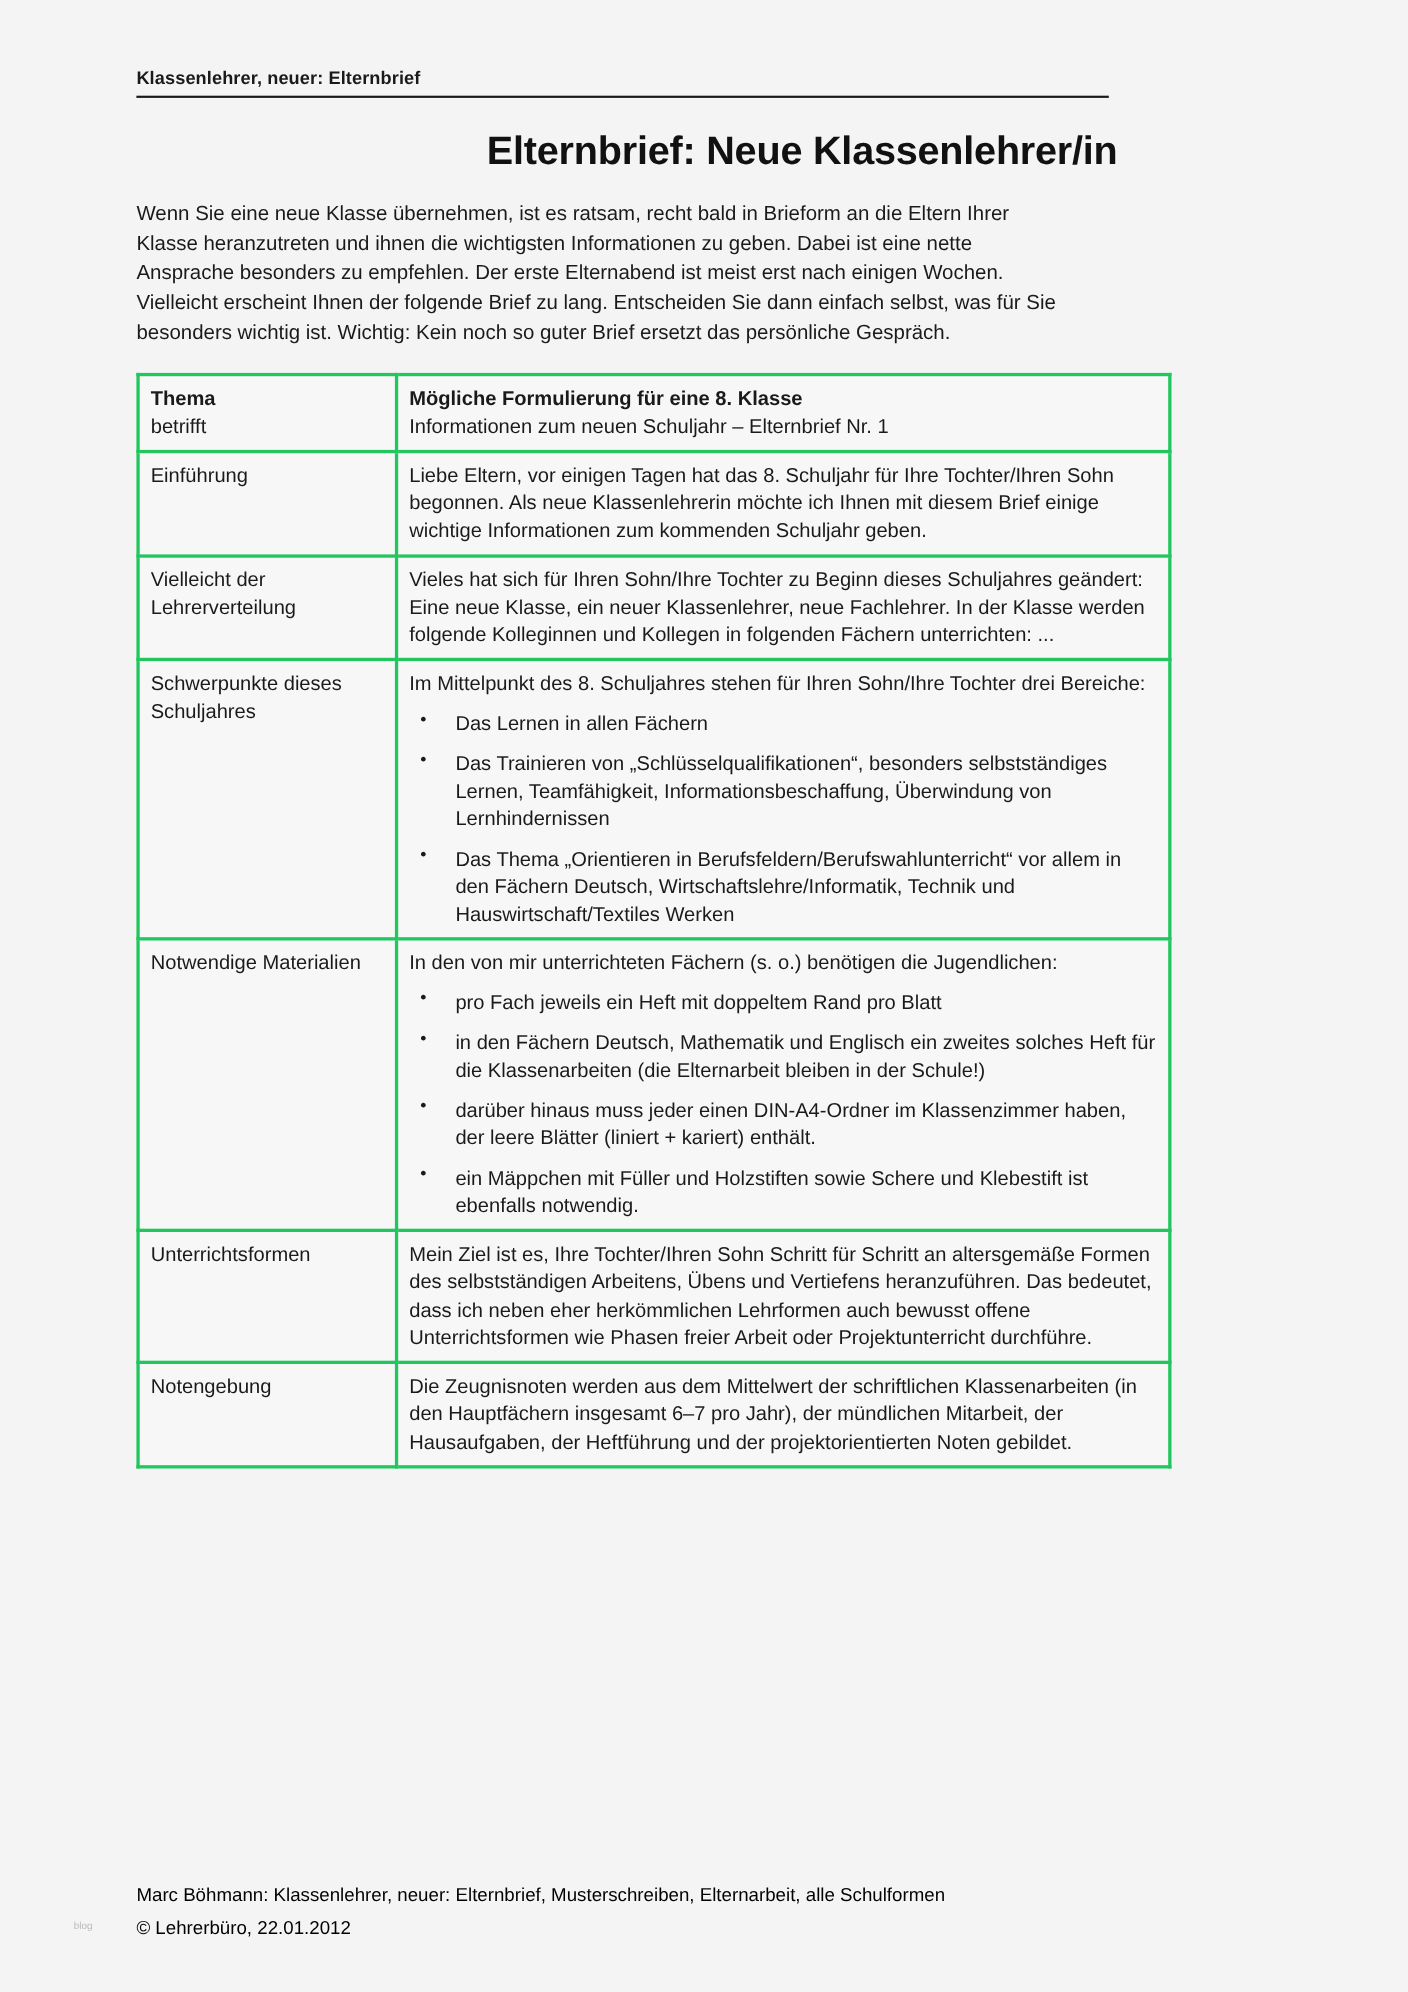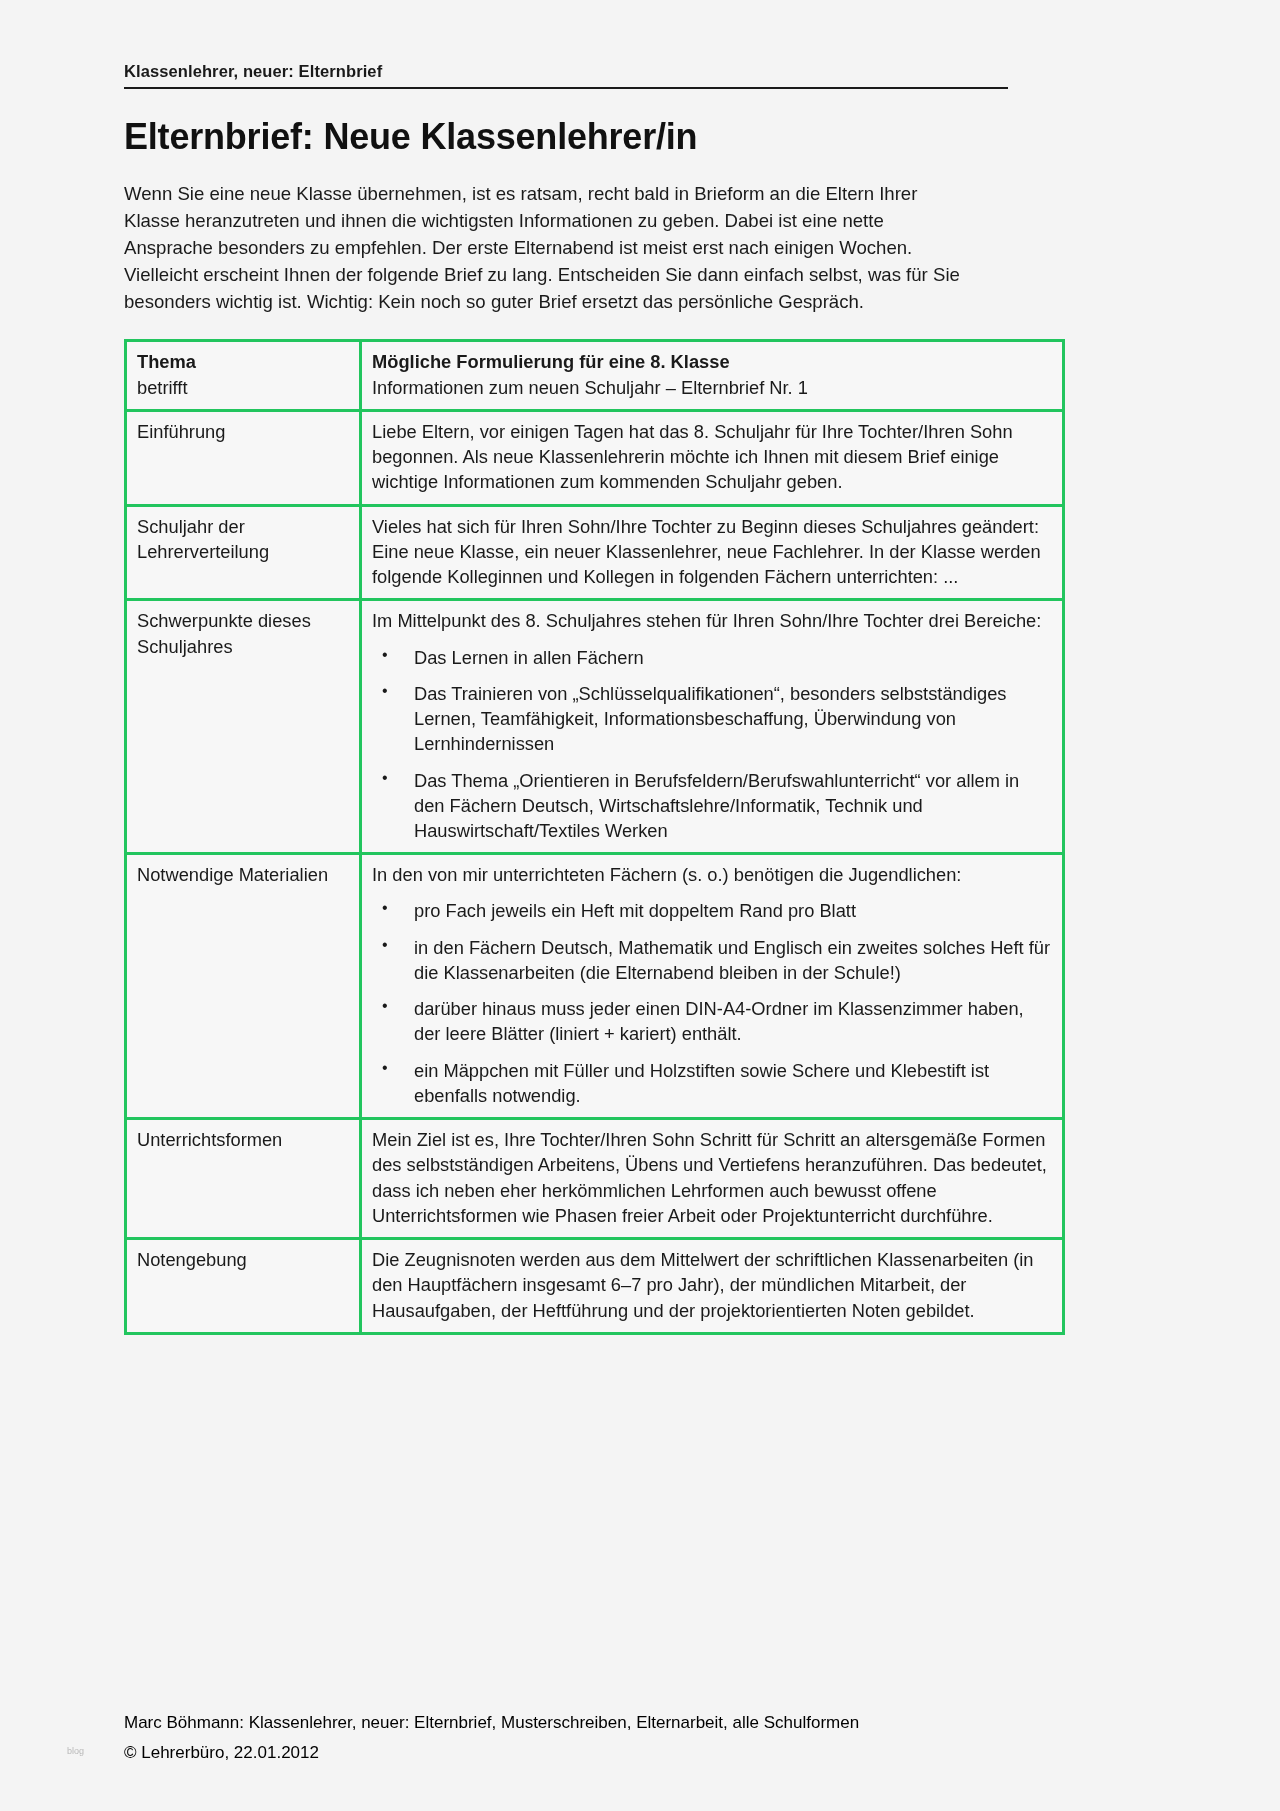--- a/index.html
+++ b/index.html
@@ -45,20 +45,21 @@
   }
 
   
   .doc-title {
     margin-top: 28px;
     font-size: 36px;
     font-weight: bold;
     color: #111111;
     letter-spacing: -0.2px;
     line-height: 1.1;
+    text-align: right;
   }
 
   
   .intro {
     margin-top: 22px;
     width: 848px;
     font-size: 18.6px;
     line-height: 1.45;
     color: #1a1a1a;
     text-align: left;
@@ -152,21 +153,21 @@
         </tr>
 
         <tr>
           <td class="col-a">Einführung</td>
           <td class="col-b">
             <div>Liebe Eltern, vor einigen Tagen hat das 8. Schuljahr für Ihre Tochter/Ihren Sohn begonnen. Als neue Klassenlehrerin möchte ich Ihnen mit diesem Brief einige wichtige Informationen zum kommenden Schuljahr geben.</div>
           </td>
         </tr>
 
         <tr>
-          <td class="col-a">Schuljahr der Lehrerverteilung</td>
+          <td class="col-a">Vielleicht der Lehrerverteilung</td>
           <td class="col-b">
             <div>Vieles hat sich für Ihren Sohn/Ihre Tochter zu Beginn dieses Schuljahres geändert: Eine neue Klasse, ein neuer Klassenlehrer, neue Fachlehrer. In der Klasse werden folgende Kolleginnen und Kollegen in folgenden Fächern unterrichten: ...</div>
           </td>
         </tr>
 
         <tr>
           <td class="col-a">Schwerpunkte dieses Schuljahres</td>
           <td class="col-b">
             <div>Im Mittelpunkt des 8. Schuljahres stehen für Ihren Sohn/Ihre Tochter drei Bereiche:</div>
             <ul class="b">
@@ -177,21 +178,21 @@
           </td>
         </tr>
 
 
         <tr>
           <td class="col-a">Notwendige Materialien</td>
           <td class="col-b">
             <div>In den von mir unterrichteten Fächern (s.  o.) benötigen die Jugendlichen:</div>
             <ul class="b">
               <li>pro Fach jeweils ein Heft mit doppeltem Rand pro Blatt</li>
-              <li>in den Fächern Deutsch, Mathematik und Englisch ein zweites solches Heft für die Klassenarbeiten (die Elternabend bleiben in der Schule!)</li>
+              <li>in den Fächern Deutsch, Mathematik und Englisch ein zweites solches Heft für die Klassenarbeiten (die Elternarbeit bleiben in der Schule!)</li>
               <li>darüber hinaus muss jeder einen DIN-A4-Ordner im Klassenzimmer haben, der leere Blätter (liniert + kariert) enthält.</li>
               <li>ein Mäppchen mit Füller und Holzstiften sowie Schere und Klebestift ist ebenfalls notwendig.</li>
             </ul>
           </td>
         </tr>
 
         <tr>
           <td class="col-a">Unterrichtsformen</td>
           <td class="col-b">
             <div>Mein Ziel ist es, Ihre Tochter/Ihren Sohn Schritt für Schritt an altersgemäße Formen des selbstständigen Arbeitens, Übens und Vertiefens heranzuführen. Das bedeutet, dass ich neben eher herkömmlichen Lehrformen auch bewusst offene Unterrichtsformen wie Phasen freier Arbeit oder Projektunterricht durchführe.</div>

